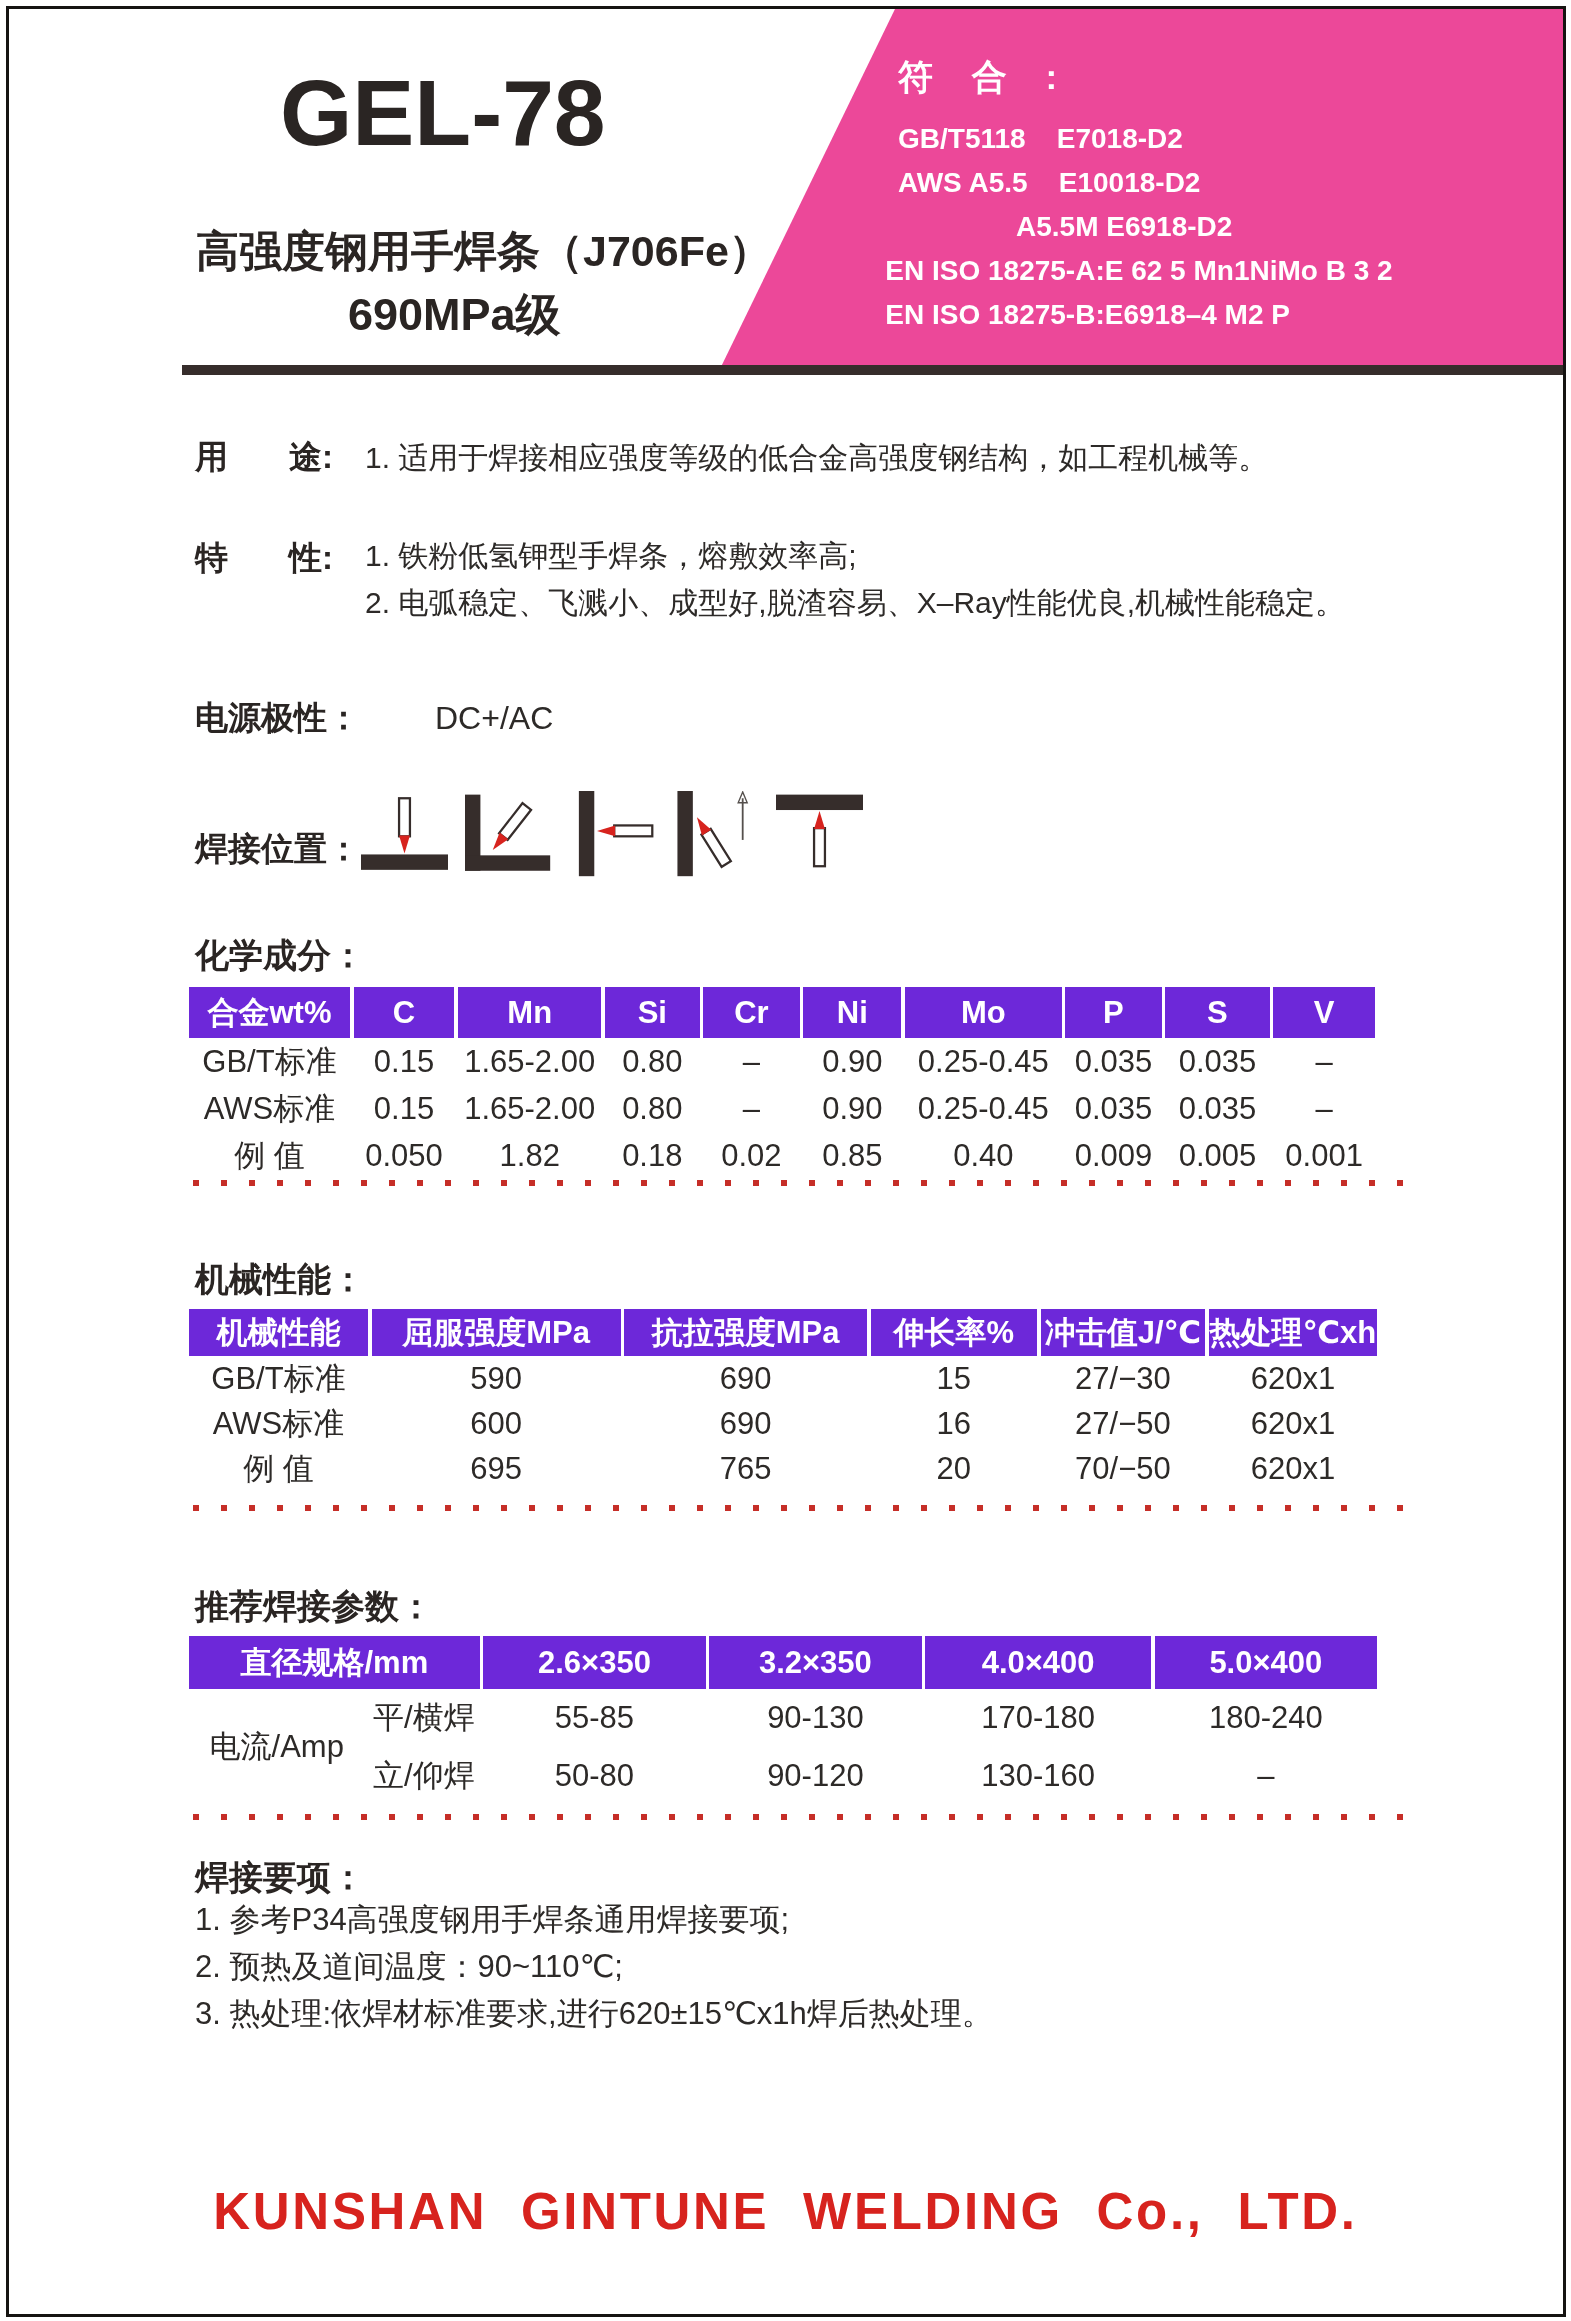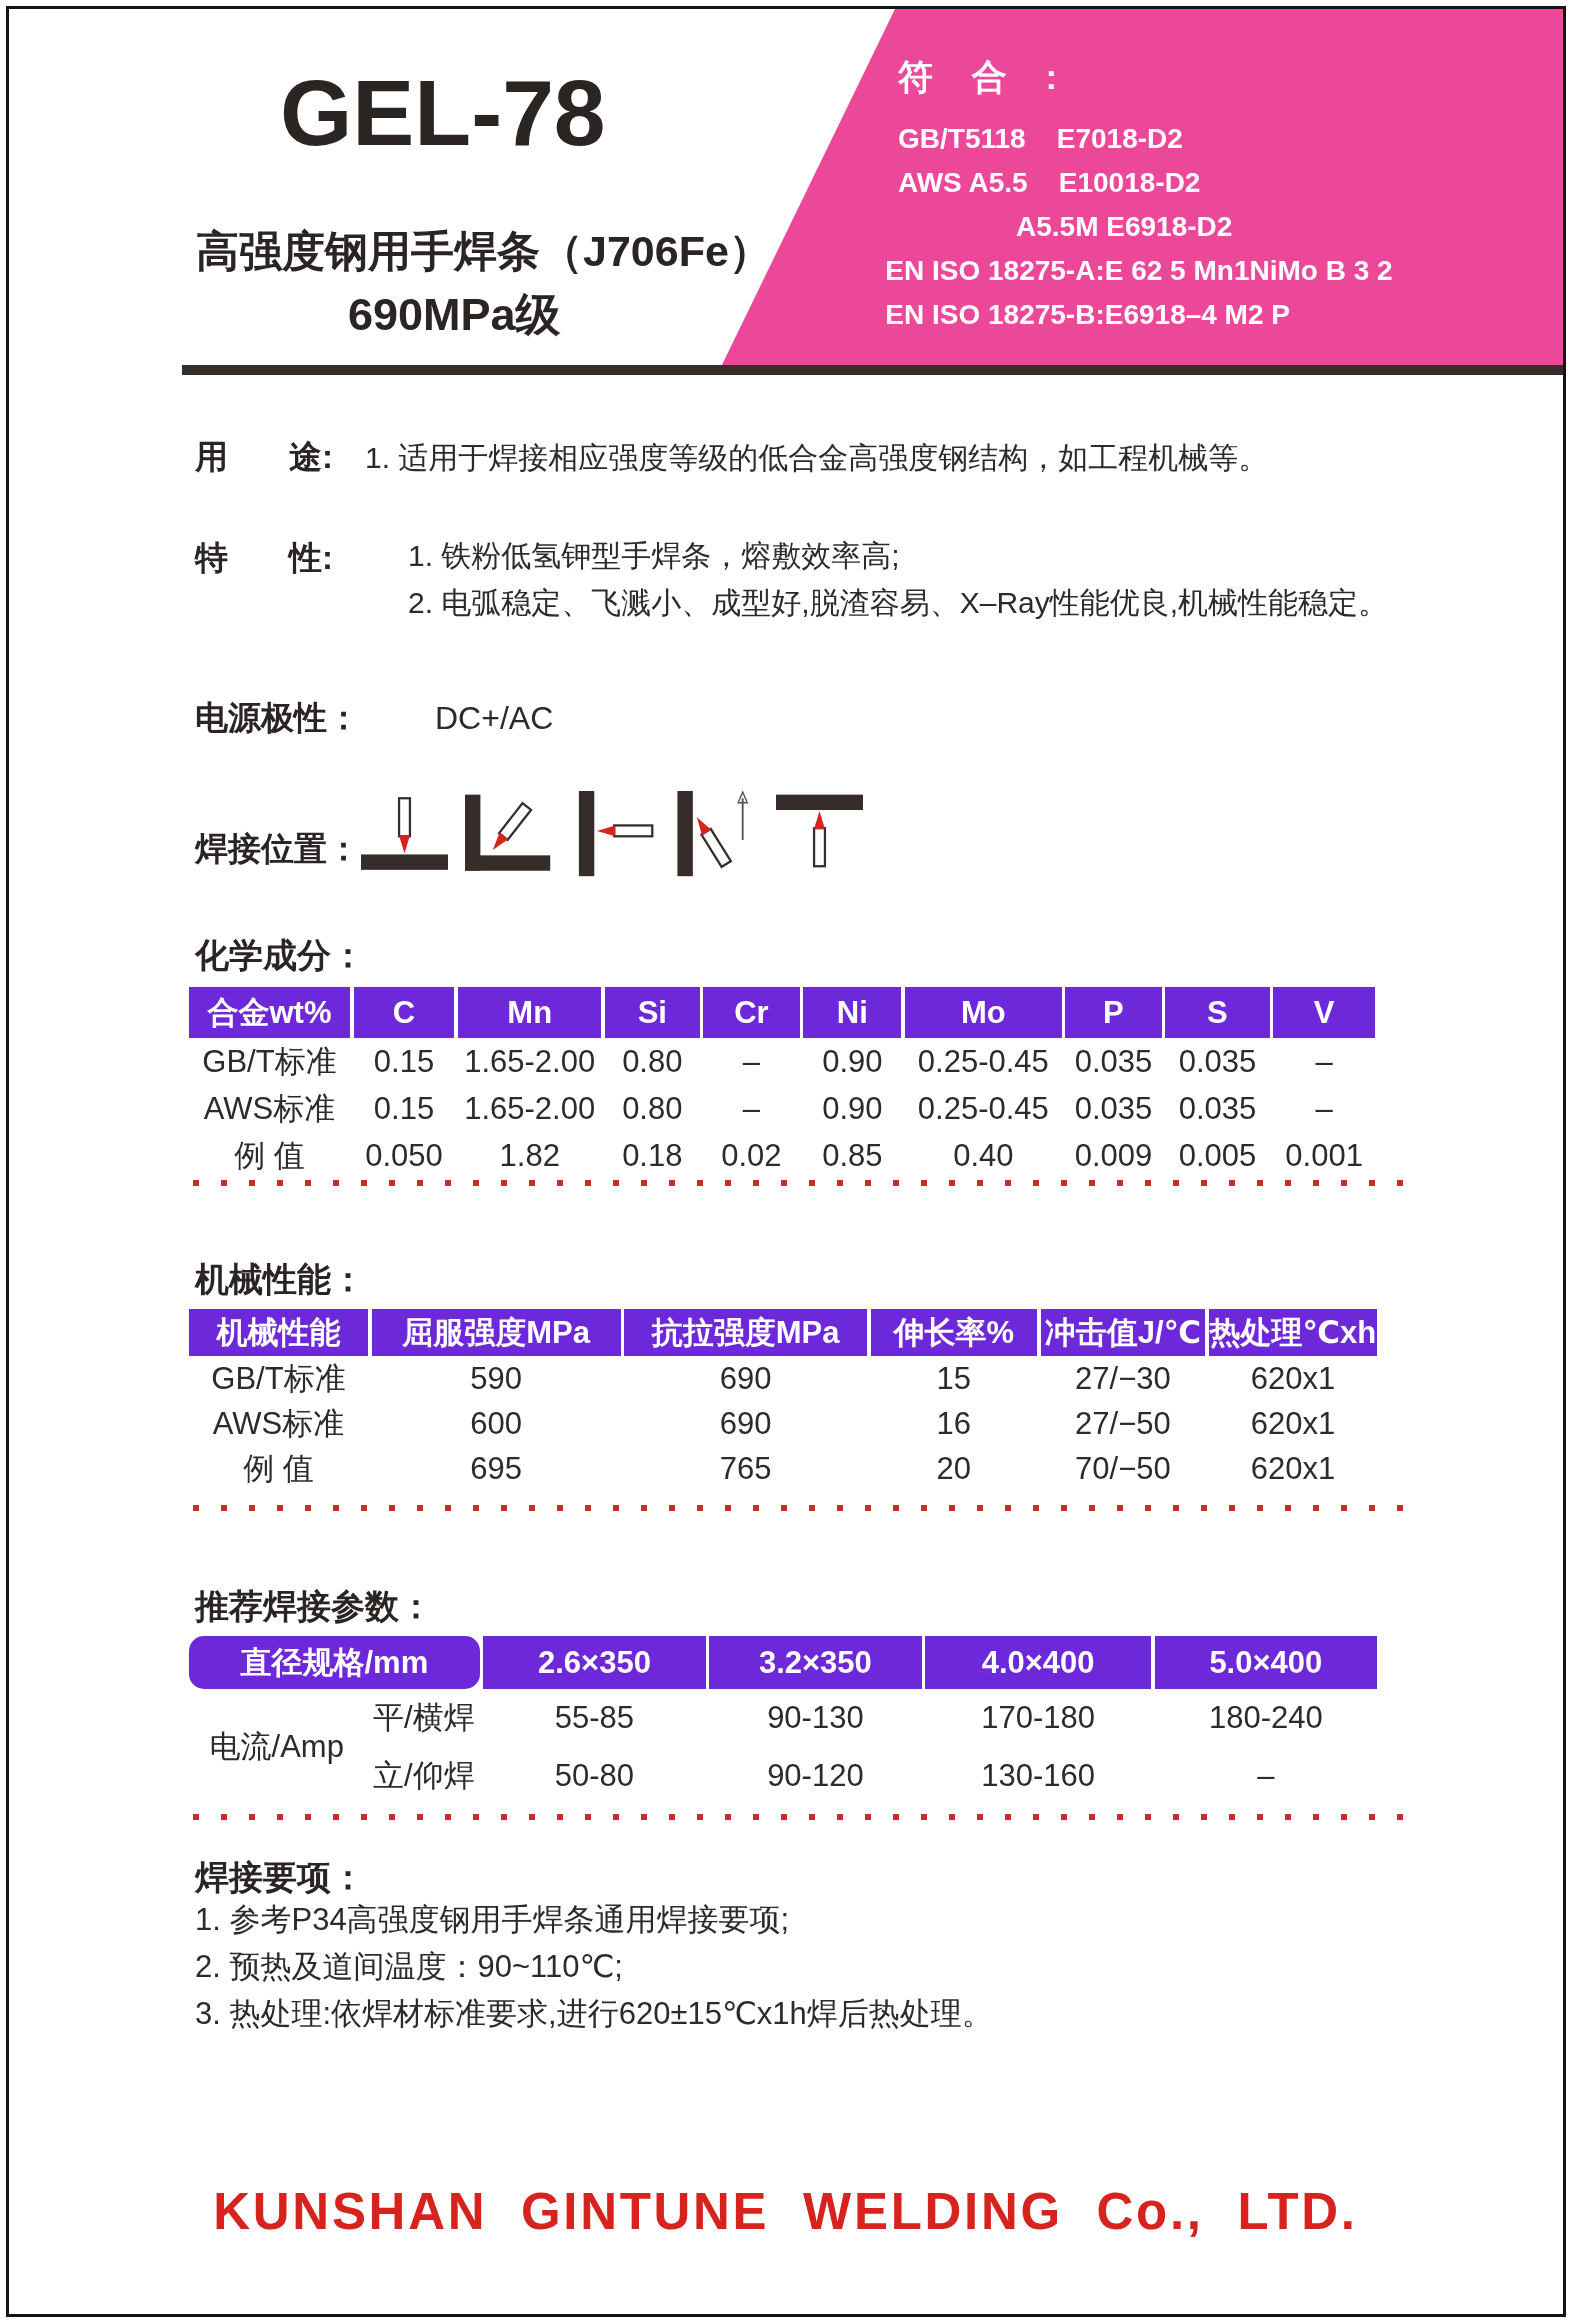--- a/index.html
+++ b/index.html
@@ -20,21 +20,21 @@
 
   .gel{position:absolute;left:280px;top:67px;font-size:93px;font-weight:bold;color:#2A2523;line-height:1;}
   .subtitle{position:absolute;left:196px;top:223px;font-size:43px;font-weight:bold;color:#2A2523;}
   .grade{position:absolute;left:348px;top:285px;font-size:45px;font-weight:bold;color:#2A2523;}
   .rule{position:absolute;left:182px;top:365px;width:1381px;height:10px;background:#362D2B;}
 
   
   .sec-label{position:absolute;font-weight:bold;font-size:33px;color:#2A2523;}
   .split-label{width:138px;display:flex;justify-content:space-between;}
   .body-text{position:absolute;font-size:30px;color:#2D2A28;}
-  .lines{line-height:47px;margin-left:43px;}
+  .lines{line-height:47px;}
 
   
   .icons{position:absolute;left:359px;top:791px;display:flex;gap:12.7px;align-items:flex-start;}
   .icons svg{display:block;}
 
   
   .heading{position:absolute;font-size:34px;font-weight:bold;color:#2A2523;}
 
   
   .table{position:absolute;display:grid;column-gap:3.6px;}
@@ -43,21 +43,21 @@
         grid-template-rows:51px 45px 45px 45px;row-gap:1.8px;}
   .mech{left:189px;top:1309px;width:1188px;
         grid-template-columns:199fr 277fr 270fr 185fr 183fr 187fr;
         grid-template-rows:47px 45px 45px 45px;}
   .params{left:189px;top:1636px;width:1188px;
         grid-template-columns:195fr 124fr 247fr 236fr 251fr 247fr;
         grid-template-rows:53px 58px 58px;}
   .th{background:#6d28d9;color:#ffffff;font-weight:bold;font-size:31px;
       display:flex;align-items:center;justify-content:center;white-space:pre;}
   .td{font-size:31px;display:flex;align-items:center;justify-content:center;white-space:pre;}
-  .span2{grid-column:1/3;border-radius:15px;}
+  .span2{grid-column:1/3;}
   .amp{grid-column:1;grid-row:2/4;}
 
   .dots{position:absolute;left:193px;width:1231px;height:6.4px;
         background:repeating-linear-gradient(90deg,#C62E28 0 6.4px,transparent 6.4px 28px);}
 
   .notes-list{position:absolute;left:195px;top:1896px;font-size:31px;line-height:47px;color:#2D2A28;}
 
   .footer{position:absolute;left:0;top:2182px;width:100%;text-align:center;
           font-size:51px;font-weight:bold;color:#D7231E;letter-spacing:2.7px;white-space:pre;}
 </style>

